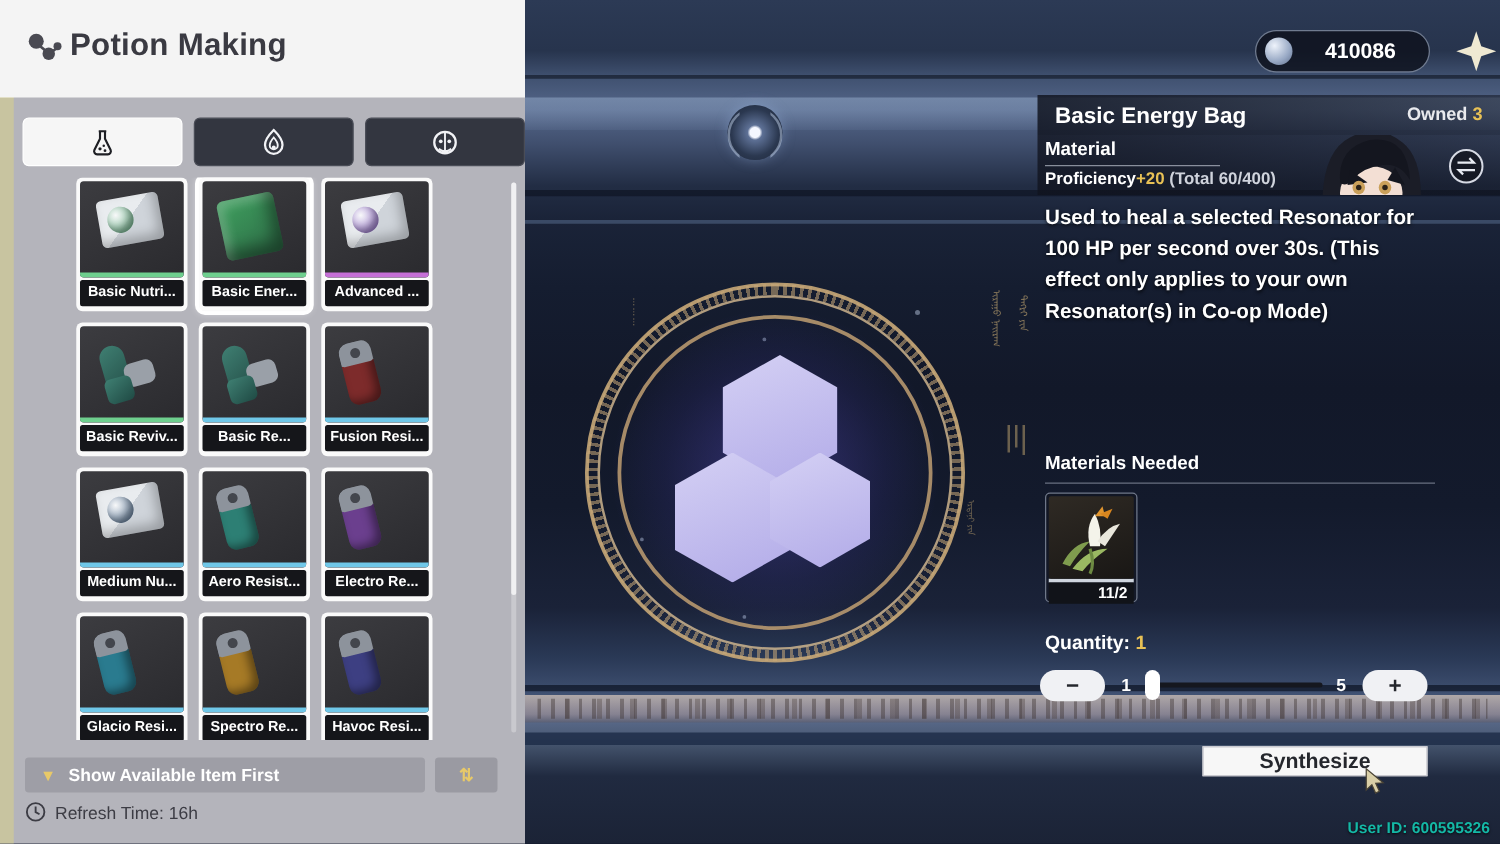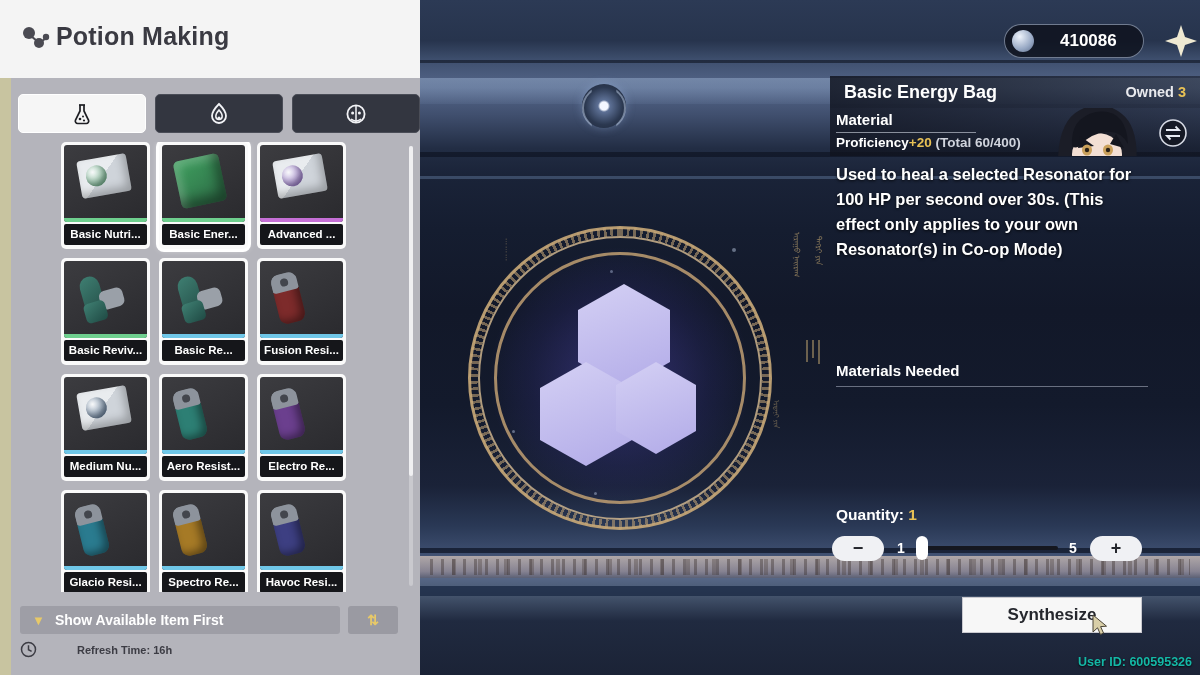--- a/index.html
+++ b/index.html
@@ -162,21 +162,21 @@
   .sort-row { position: absolute; left: 20px; top: 606px; display: flex; gap: 8px; align-items: center; }
   .sort-main {
     width: 320px; height: 28px; background: #9e9ea6; border-radius: 3px;
     display: flex; align-items: center; gap: 10px; padding: 0 12px;
   }
   .sort-main .chev { color: #e8c968; font-size: 13px; line-height: 1; }
   .sort-main .lbl { color: #ffffff; font-size: 14px; font-weight: 700; }
   .sort-btn { width: 50px; height: 28px; background: #9a9aa2; border-radius: 3px;
               display: flex; align-items: center; justify-content: center; color: #e8c968; font-size: 14px; font-weight: 700; }
   .refresh-row { position: absolute; left: 20px; top: 641px; display: flex; align-items: center; gap: 7px; }
-  .refresh-row .lbl { font-size: 11px; font-weight: 700; color: #3c3c44; margin-left: 33px; }
+  .refresh-row .lbl { font-size: 14px; font-weight: 400; color: #3c3c44; }
 
   
   .right { position: absolute; left: 830px; top: 0; width: 370px; height: 675px; }
   .topbar { position: absolute; right: 0; top: 22px; display: flex; align-items: center; gap: 18px; }
   .currency {
     height: 34px; min-width: 140px; border-radius: 17px; background: rgba(14,17,28,.82);
     border: 1px solid rgba(175,190,215,.6);
     display: flex; align-items: center; gap: 26px; padding: 0 18px 0 7px;
   }
   .coin { width: 22px; height: 22px; border-radius: 50%;
@@ -222,21 +222,21 @@
   .qty-label b { color: #e8c155; }
   .qty-row { position: absolute; left: 832px; top: 535px; width: 310px; height: 26px; display: flex; align-items: center; }
   .step { width: 52px; height: 25px; border-radius: 13px; background: #f0f1f4;
           display: flex; align-items: center; justify-content: center; color: #24262c; font-size: 18px; font-weight: 700; }
   .slider-zone { position: relative; flex: 1; height: 25px; margin: 0 8px; display: flex; align-items: center; }
   .slider-min, .slider-max { color: #fff; font-size: 14px; font-weight: 700; width: 18px; text-align: center; }
   .track { position: relative; flex: 1; height: 4px; background: #15171f; border-radius: 2px; margin: 0 6px; }
   .knob { position: absolute; left: 0; top: -10px; width: 12px; height: 24px; border-radius: 6px; background: #fff; }
 
   .synth-btn {
-    position: absolute; left: 962px; top: 597px; width: 180px; height: 36px;
+    position: absolute; left: 962px; top: 597px; width: 180px; height: 24px;
     background: #f7f7f7; border: 1px solid #c9c9cf;
     display: flex; align-items: center; justify-content: center;
     color: #25272d; font-size: 17px; font-weight: 700;
   }
   .cursor { position: absolute; left: 1092px; top: 614px; width: 18px; height: 22px; }
   .user-id { position: absolute; right: 8px; top: 655px; color: #14b8a6; font-size: 12.5px; font-weight: 700;
              text-shadow: 0 1px 2px rgba(0,0,0,.8); }
 </style>
 </head>
 <body>
@@ -591,20 +591,35 @@
         <span class="tot">(Total 60/400)</span>
       </div>
     </div>
 
     <div class="desc">Used to heal a selected Resonator for 100 HP per second over 30s. (This effect only applies to your own Resonator(s) in Co-op Mode)</div>
 
     <div class="mat-title">Materials Needed</div>
     <div class="mat-rule"></div>
   </div>
 
+  <div class="mat-slot">
+    <div class="pic">
+      <svg viewBox="0 0 62 62" width="62" height="62">
+        <path d="M8 52 Q16 36 30 34 Q20 44 14 54 Z" fill="#7f9c4e"></path>
+        <path d="M16 56 Q28 40 44 40 Q30 50 24 58 Z" fill="#9ab862"></path>
+        <path d="M30 38 Q26 22 34 12 Q40 24 38 38 Z" fill="#f4f3ea"></path>
+        <path d="M36 34 Q44 22 54 20 Q46 32 42 38 Z" fill="#e9e7dc"></path>
+        <path d="M34 14 L40 6 L42 14 Z" fill="#e0952e"></path>
+        <path d="M38 12 L48 8 L44 16 Z" fill="#d8861f"></path>
+        <path d="M30 40 Q34 52 30 60" fill="none" stroke="#6d8a42" stroke-width="2.5"></path>
+      </svg>
+    </div>
+    <div class="bar"></div>
+    <div class="cnt">11/2</div>
+  </div>
 
   <div class="qty-label">
     <span>Quantity:</span>
     <b>1</b>
   </div>
 
   <div class="qty-row">
     <div class="step">−</div>
     <div class="slider-zone">
       <span class="slider-min">1</span>

